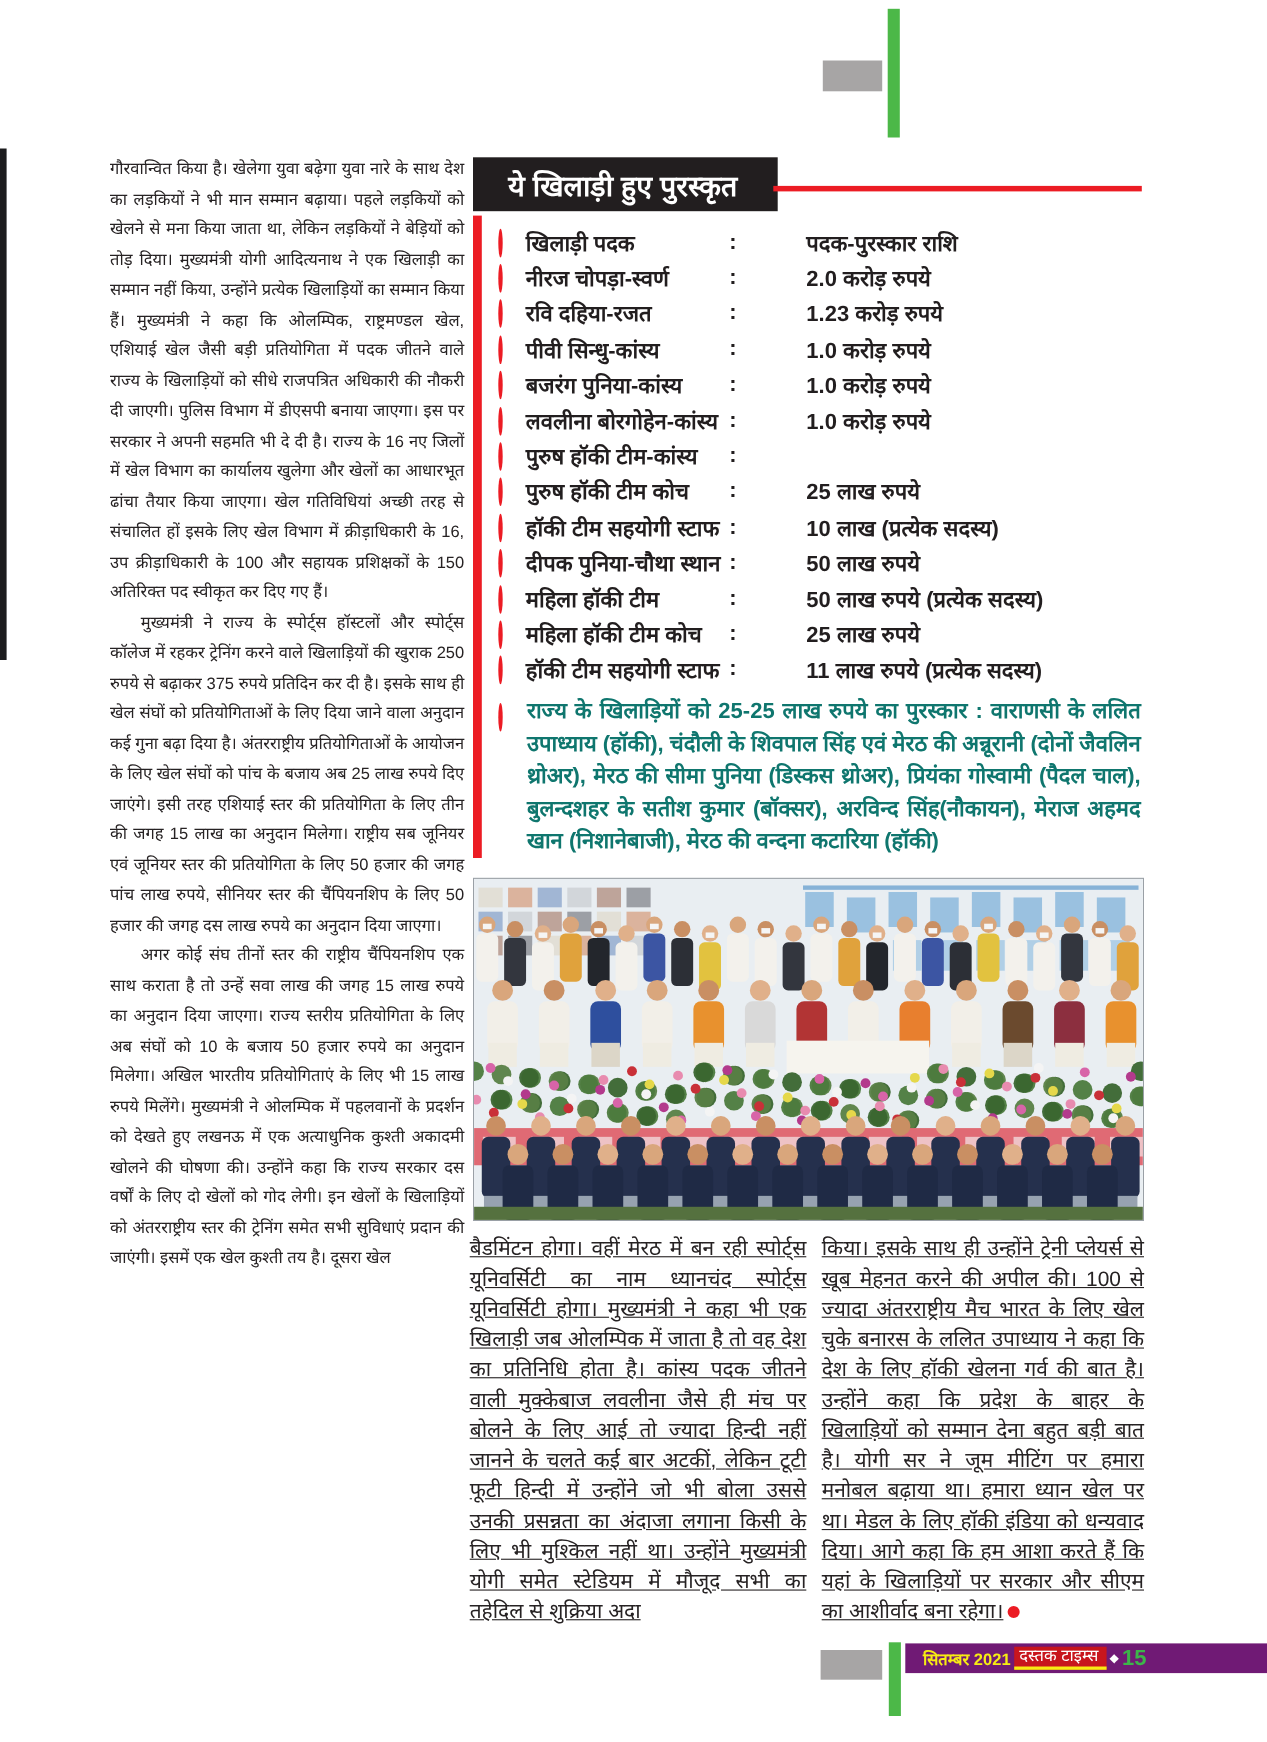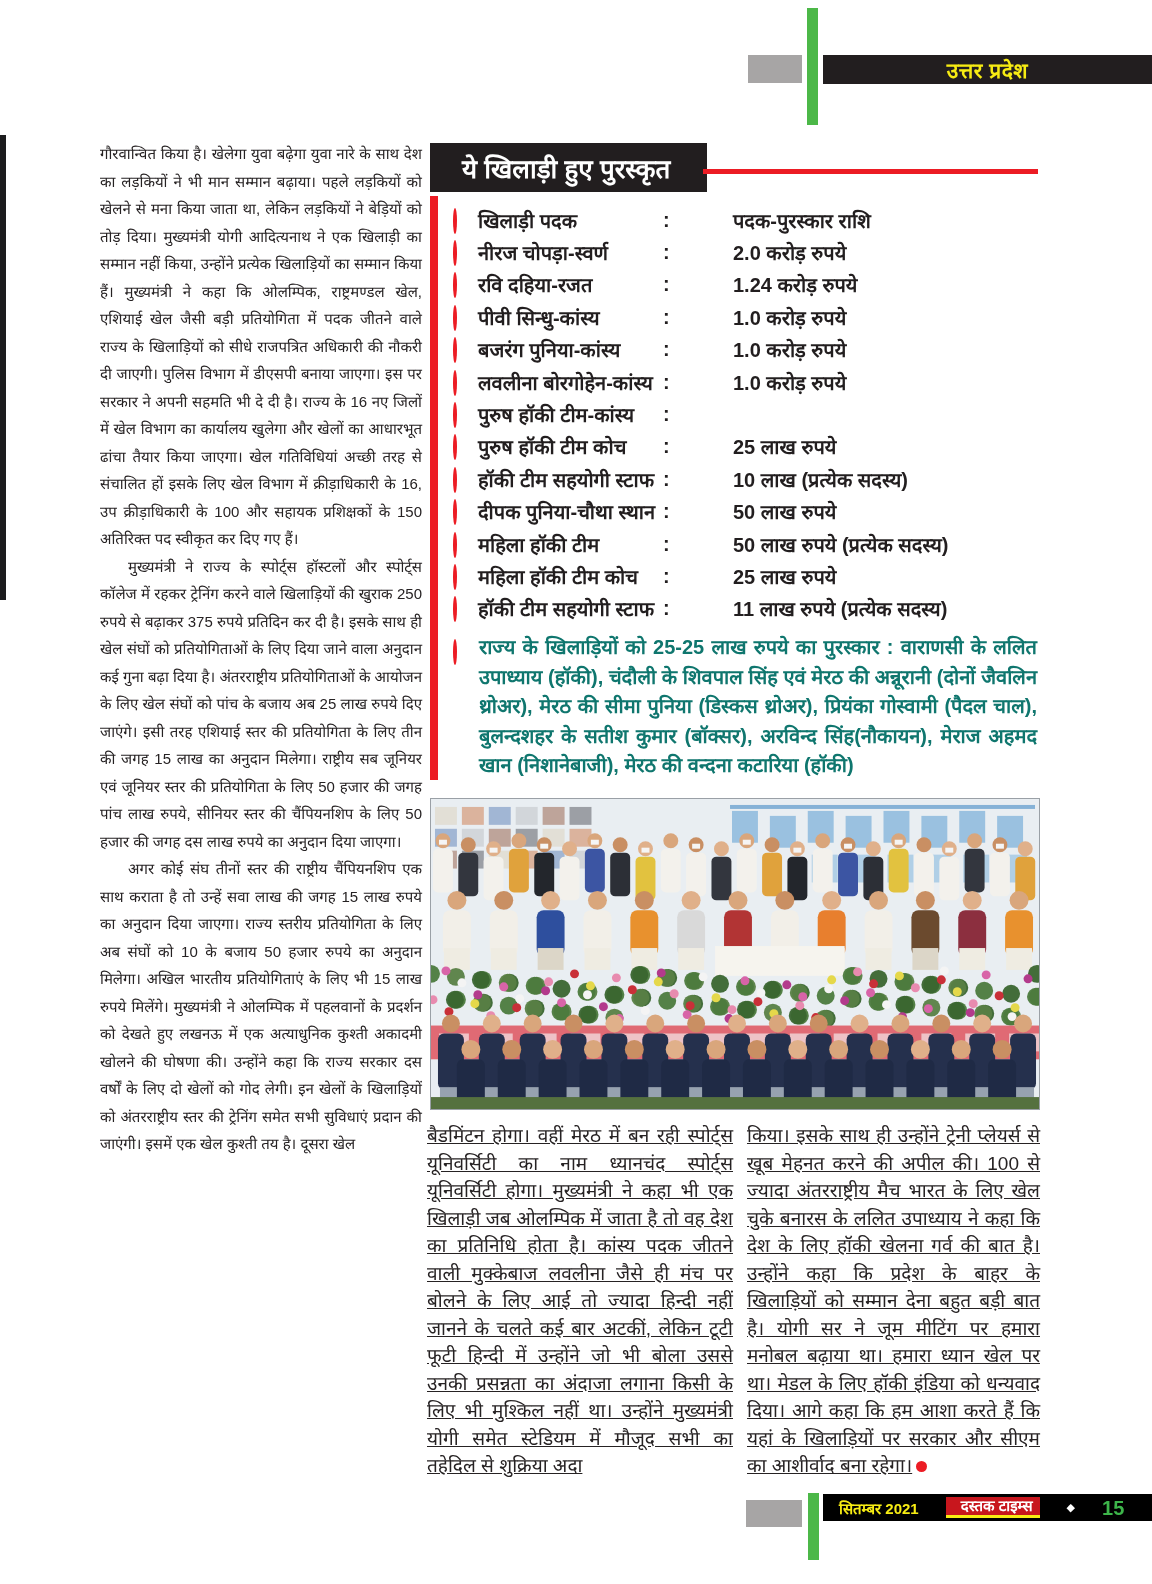--- a/index.html
+++ b/index.html
@@ -14,26 +14,26 @@
   .hdr-gray{position:absolute;left:748px;top:55px;width:54px;height:28px;background:#a7a5a5;}
   .hdr-green{position:absolute;left:807px;top:8px;width:11px;height:117px;background:#4cb848;}
   .hdr-black{
     position:absolute;left:823px;top:55px;width:329px;height:29px;background:#221e1f;
     display:flex;align-items:center;justify-content:center;
   }
   .hdr-title{color:#f7ec13;font-size:21px;font-weight:bold;letter-spacing:.5px;}
   .ftr-gray{position:absolute;left:746px;top:1500px;width:56px;height:27px;background:#a7a5a5;}
   .ftr-green{position:absolute;left:808px;top:1493px;width:11px;height:67px;background:#4cb848;}
   .ftr-black{
-    position:absolute;left:823px;top:1494px;width:329px;height:27px;background:#000000;
-    display:flex;align-items:center;gap:27px;padding-left:16px;box-sizing:border-box;
+    position:absolute;left:823px;top:1494px;width:329px;height:27px;background:#701a75;
+    display:flex;align-items:center;gap:3px;padding-left:16px;box-sizing:border-box;
   }
   .ftr-date{color:#f7ec13;font-size:15px;font-weight:bold;}
-  .ftr-logo{background:#c8161d;color:#fff;font-weight:bold;font-size:15px;
-    padding:0 7px 1px 15px;border-bottom:3px solid #f7ec13;line-height:17px;}
+  .ftr-logo{background:#c8161d;color:#fff;font-weight:normal;font-size:15px;
+    padding:0 7px 1px 5px;border-bottom:3px solid #f7ec13;line-height:17px;}
   .ftr-diamond{color:#ffffff;font-size:11px;}
   .ftr-page{color:#3db54a;font-size:20px;font-weight:bold;line-height:22px;}
   
   .leftcol{
     position:absolute;left:100px;top:140px;width:322px;
     font-size:15px;line-height:27.5px;text-align:justify;
   }
   .leftcol p{margin:0;}
   .leftcol p.ind{text-indent:28px;}
   
@@ -72,23 +72,20 @@
 </style>
 </head>
 <body>
 
 <div class="page">
 
   <div class="edge-strip"></div>
 
   <div class="hdr-gray"></div>
   <div class="hdr-green"></div>
-  <div class="hdr-black">
-    <span class="hdr-title">उत्तर प्रदेश</span>
-  </div>
 
   <div class="leftcol">
     <p>गौरवान्वित किया है। खेलेगा युवा बढ़ेगा युवा नारे के साथ देश का लड़कियों ने भी मान सम्मान बढ़ाया। पहले लड़कियों को खेलने से मना किया जाता था, लेकिन लड़कियों ने बेड़ियों को तोड़ दिया। मुख्यमंत्री योगी आदित्यनाथ ने एक खिलाड़ी का सम्मान नहीं किया, उन्होंने प्रत्येक खिलाड़ियों का सम्मान किया हैं। मुख्यमंत्री ने कहा कि ओलम्पिक, राष्ट्रमण्डल खेल, एशियाई खेल जैसी बड़ी प्रतियोगिता में पदक जीतने वाले राज्य के खिलाड़ियों को सीधे राजपत्रित अधिकारी की नौकरी दी जाएगी। पुलिस विभाग में डीएसपी बनाया जाएगा। इस पर सरकार ने अपनी सहमति भी दे दी है। राज्य के 16 नए जिलों में खेल विभाग का कार्यालय खुलेगा और खेलों का आधारभूत ढांचा तैयार किया जाएगा। खेल गतिविधियां अच्छी तरह से संचालित हों इसके लिए खेल विभाग में क्रीड़ाधिकारी के 16, उप क्रीड़ाधिकारी के 100 और सहायक प्रशिक्षकों के 150 अतिरिक्त पद स्वीकृत कर दिए गए हैं।</p>
     <p class="ind">मुख्यमंत्री ने राज्य के स्पोर्ट्स हॉस्टलों और स्पोर्ट्स कॉलेज में रहकर ट्रेनिंग करने वाले खिलाड़ियों की खुराक 250 रुपये से बढ़ाकर 375 रुपये प्रतिदिन कर दी है। इसके साथ ही खेल संघों को प्रतियोगिताओं के लिए दिया जाने वाला अनुदान कई गुना बढ़ा दिया है। अंतरराष्ट्रीय प्रतियोगिताओं के आयोजन के लिए खेल संघों को पांच के बजाय अब 25 लाख रुपये दिए जाएंगे। इसी तरह एशियाई स्तर की प्रतियोगिता के लिए तीन की जगह 15 लाख का अनुदान मिलेगा। राष्ट्रीय सब जूनियर एवं जूनियर स्तर की प्रतियोगिता के लिए 50 हजार की जगह पांच लाख रुपये, सीनियर स्तर की चैंपियनशिप के लिए 50 हजार की जगह दस लाख रुपये का अनुदान दिया जाएगा।</p>
     <p class="ind">अगर कोई संघ तीनों स्तर की राष्ट्रीय चैंपियनशिप एक साथ कराता है तो उन्हें सवा लाख की जगह 15 लाख रुपये का अनुदान दिया जाएगा। राज्य स्तरीय प्रतियोगिता के लिए अब संघों को 10 के बजाय 50 हजार रुपये का अनुदान मिलेगा। अखिल भारतीय प्रतियोगिताएं के लिए भी 15 लाख रुपये मिलेंगे। मुख्यमंत्री ने ओलम्पिक में पहलवानों के प्रदर्शन को देखते हुए लखनऊ में एक अत्याधुनिक कुश्ती अकादमी खोलने की घोषणा की। उन्होंने कहा कि राज्य सरकार दस वर्षों के लिए दो खेलों को गोद लेगी। इन खेलों के खिलाड़ियों को अंतरराष्ट्रीय स्तर की ट्रेनिंग समेत सभी सुविधाएं प्रदान की जाएंगी। इसमें एक खेल कुश्ती तय है। दूसरा खेल</p>
   </div>
 
   <div class="title-box">
     <span>ये खिलाड़ी हुए पुरस्कृत</span>
   </div>
@@ -105,21 +102,21 @@
     <div class="award-row">
       <span class="medal"><span class="rib"></span><span class="ring"></span></span>
       <span>नीरज चोपड़ा-स्वर्ण</span>
       <span class="award-colon">:</span>
       <span>2.0 करोड़ रुपये</span>
     </div>
     <div class="award-row">
       <span class="medal"><span class="rib"></span><span class="ring"></span></span>
       <span>रवि दहिया-रजत</span>
       <span class="award-colon">:</span>
-      <span>1.24 करोड़ रुपये</span>
+      <span>1.23 करोड़ रुपये</span>
     </div>
     <div class="award-row">
       <span class="medal"><span class="rib"></span><span class="ring"></span></span>
       <span>पीवी सिन्धु-कांस्य</span>
       <span class="award-colon">:</span>
       <span>1.0 करोड़ रुपये</span>
     </div>
     <div class="award-row">
       <span class="medal"><span class="rib"></span><span class="ring"></span></span>
       <span>बजरंग पुनिया-कांस्य</span>

